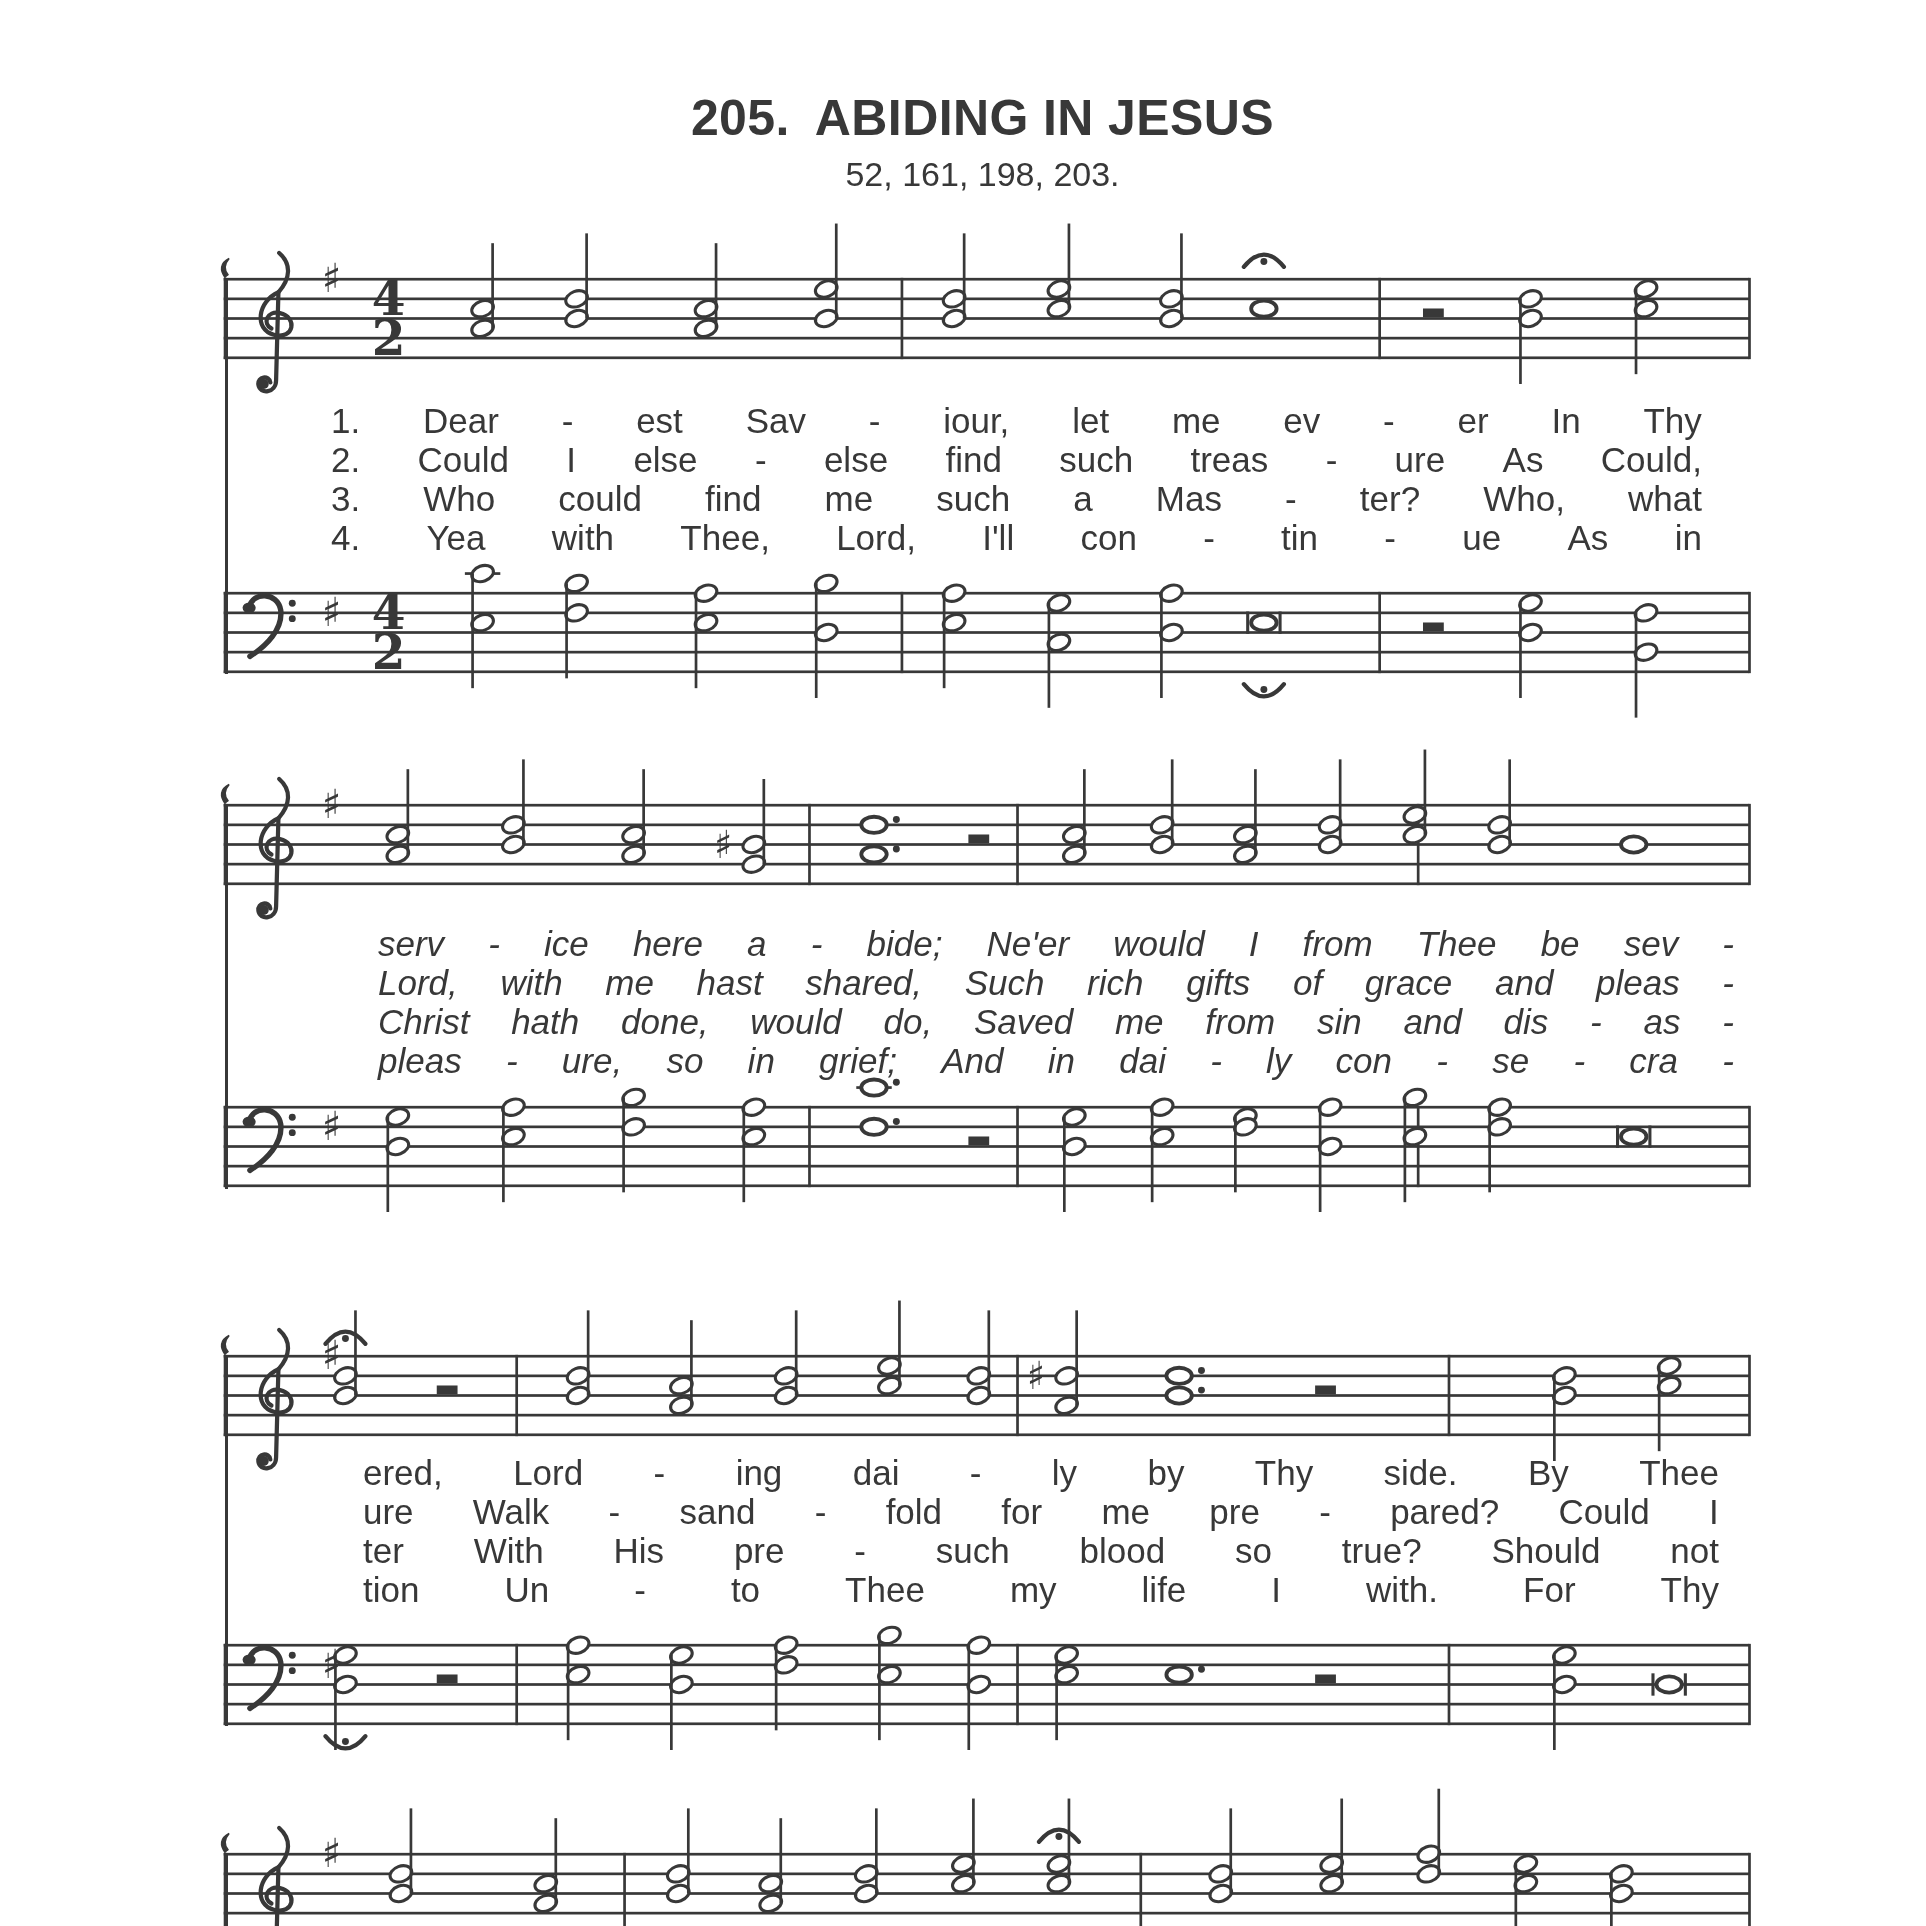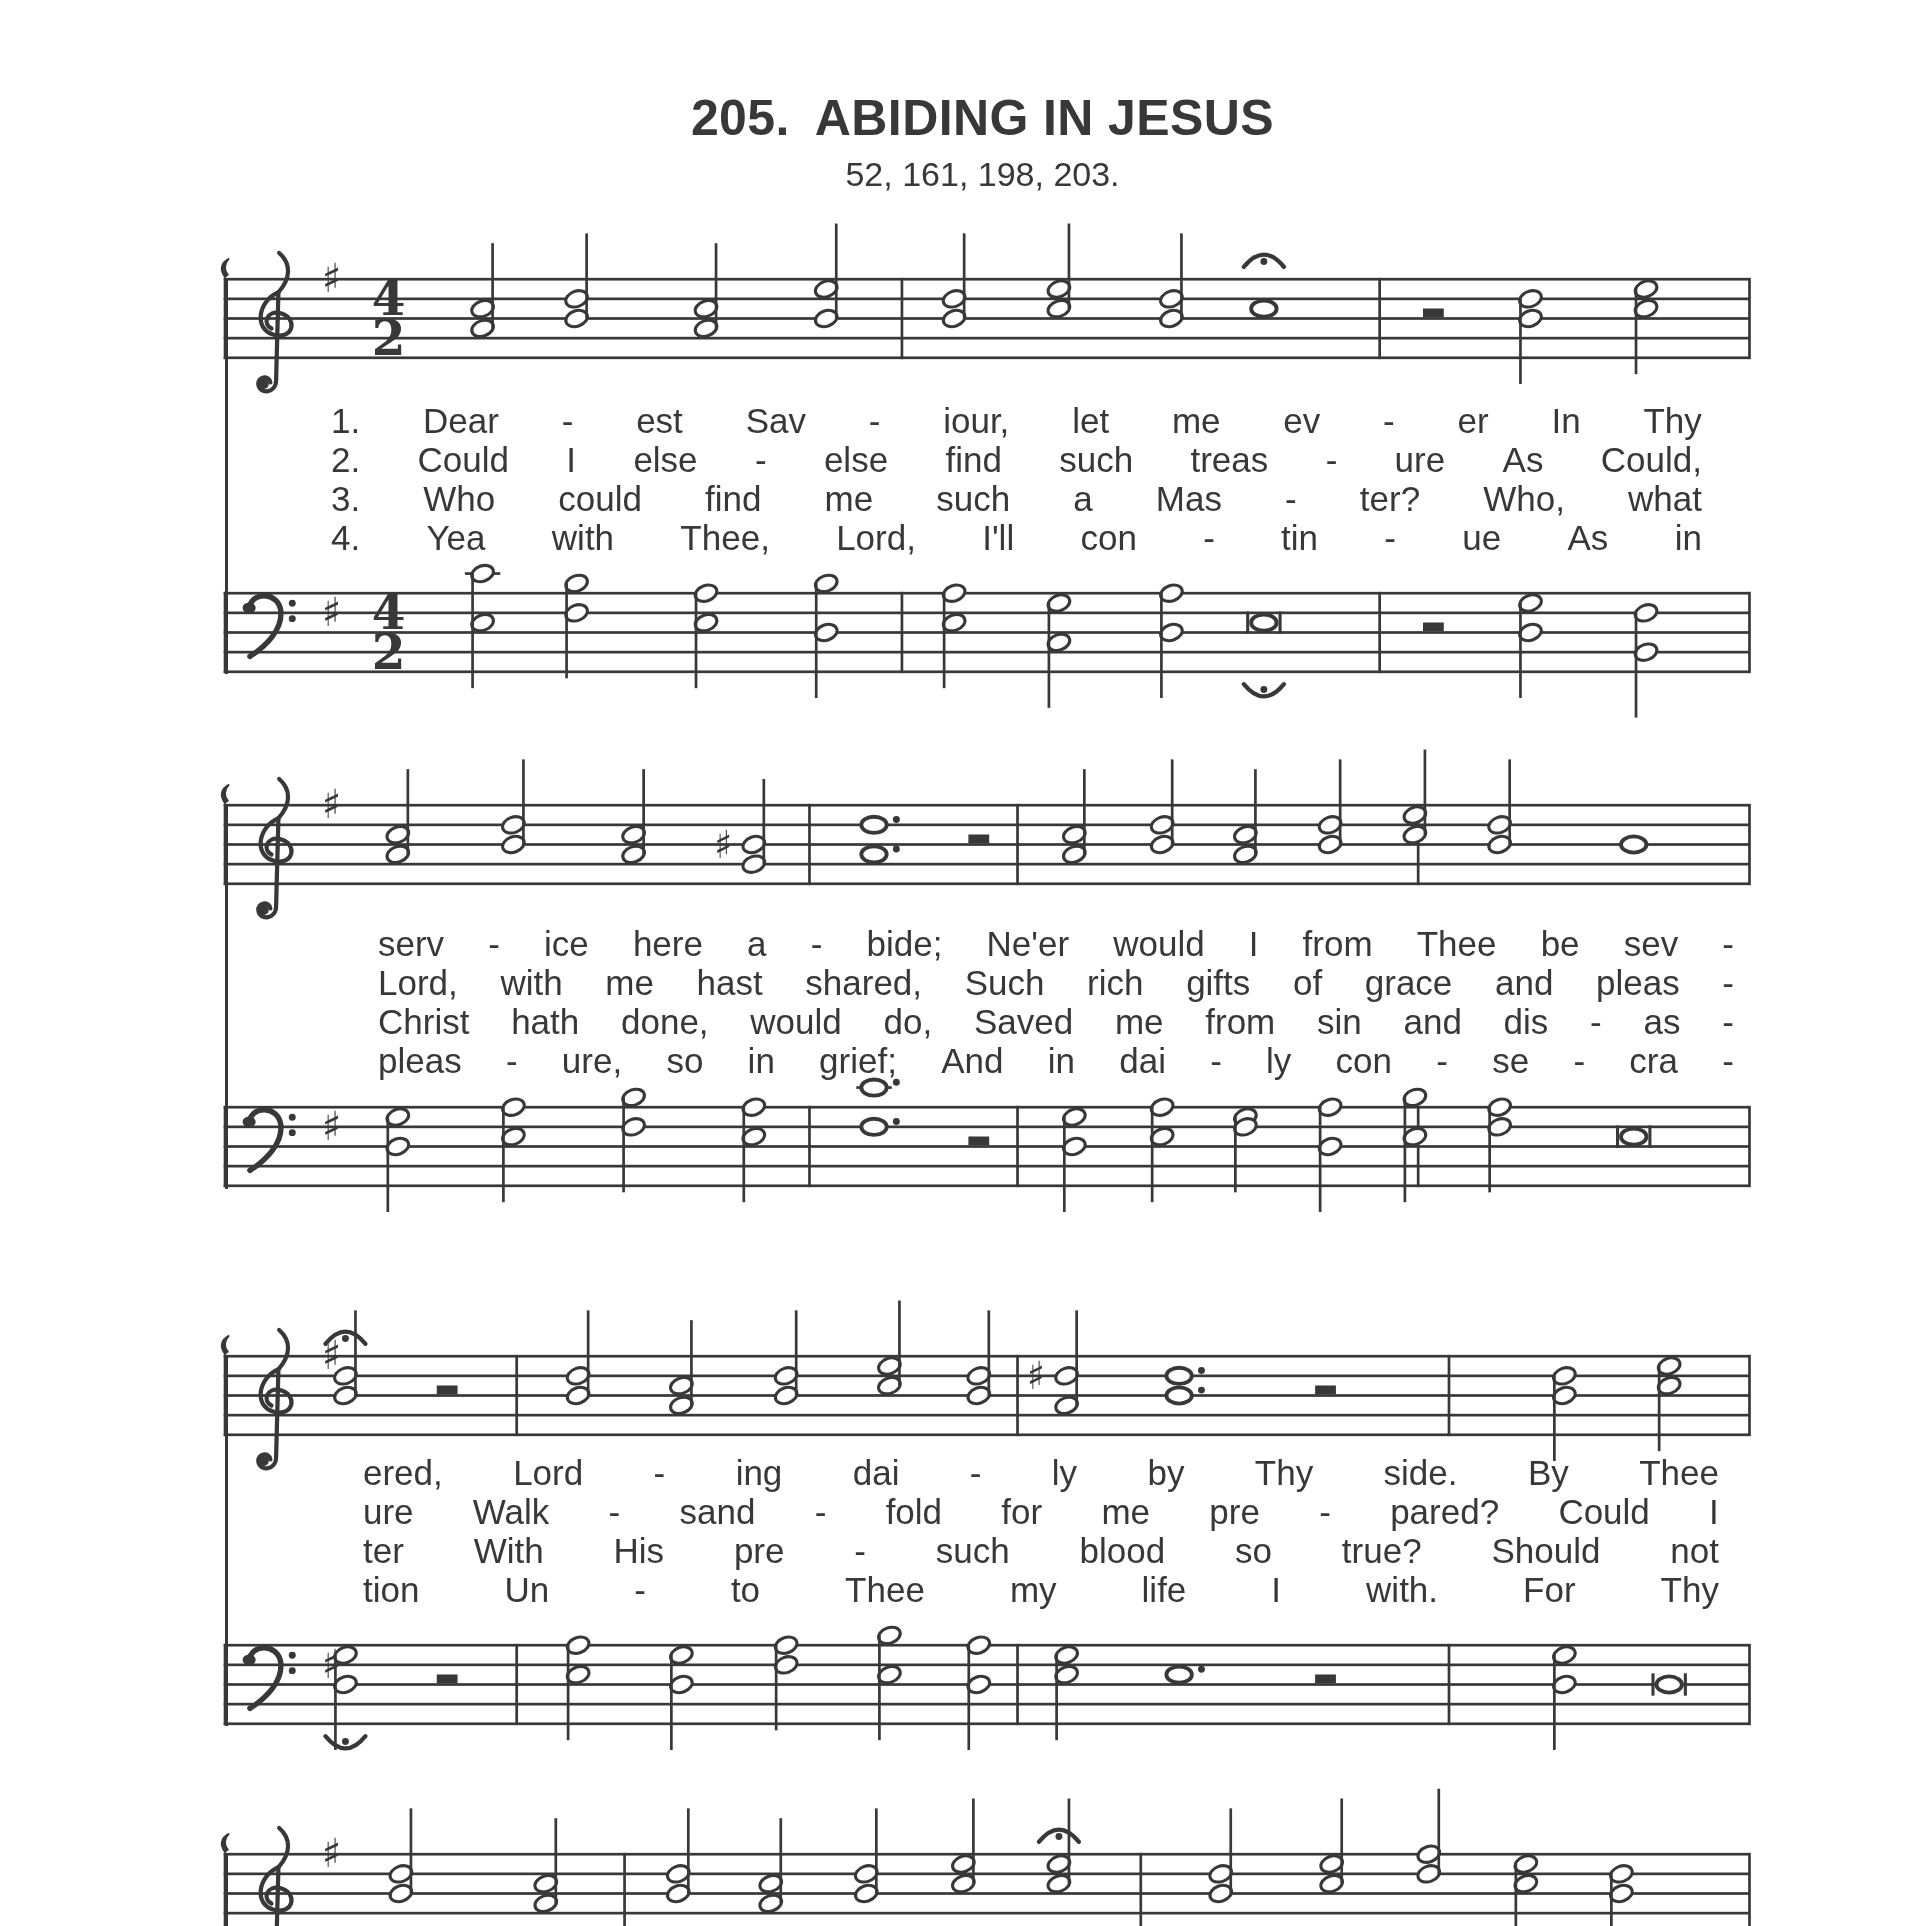--- a/index.html
+++ b/index.html
@@ -200,21 +200,21 @@
       <ellipse cx="2892" cy="302" rx="29" ry="20" fill="#ffffff" stroke="#383838" stroke-width="8" transform="rotate(-20 2892 302)"></ellipse>
       <line x1="2918" y1="302" x2="2918" y2="81" stroke="#383838" stroke-width="7"></line>
       <ellipse cx="3112" cy="225.5" rx="29" ry="20" fill="#ffffff" stroke="#383838" stroke-width="8" transform="rotate(-20 3112 225.5)"></ellipse>
       <ellipse cx="3112" cy="276.5" rx="29" ry="20" fill="#ffffff" stroke="#383838" stroke-width="8" transform="rotate(-20 3112 276.5)"></ellipse>
       <line x1="3138" y1="276.5" x2="3138" y2="55.5" stroke="#383838" stroke-width="7"></line>
       <ellipse cx="3332" cy="251" rx="29" ry="20" fill="#ffffff" stroke="#383838" stroke-width="8" transform="rotate(-20 3332 251)"></ellipse>
       <ellipse cx="3332" cy="302" rx="29" ry="20" fill="#ffffff" stroke="#383838" stroke-width="8" transform="rotate(-20 3332 302)"></ellipse>
       <line x1="3358" y1="302" x2="3358" y2="81" stroke="#383838" stroke-width="7"></line>
       <ellipse cx="3680" cy="302" rx="33" ry="21" fill="#ffffff" stroke="#383838" stroke-width="10"></ellipse>
     </svg>
-  <div class="lyrics" style="top:924px;left:378px;width:1356px;">
+  <div class="lyrics" style="top:924px;left:378px;width:1356px;font-style:italic;">
     <div class="verse-line"><span>serv</span><span>-</span><span>ice</span><span>here</span><span>a</span><span>-</span><span>bide;</span><span>Ne'er</span><span>would</span><span>I</span><span>from</span><span>Thee</span><span>be</span><span>sev</span><span>-</span></div>
     <div class="verse-line"><span>Lord,</span><span>with</span><span>me</span><span>hast</span><span>shared,</span><span>Such</span><span>rich</span><span>gifts</span><span>of</span><span>grace</span><span>and</span><span>pleas</span><span>-</span></div>
     <div class="verse-line"><span>Christ</span><span>hath</span><span>done,</span><span>would</span><span>do,</span><span>Saved</span><span>me</span><span>from</span><span>sin</span><span>and</span><span>dis</span><span>-</span><span>as</span><span>-</span></div>
     <div class="verse-line"><span>pleas</span><span>-</span><span>ure,</span><span>so</span><span>in</span><span>grief;</span><span>And</span><span>in</span><span>dai</span><span>-</span><span>ly</span><span>con</span><span>-</span><span>se</span><span>-</span><span>cra</span><span>-</span></div>
   </div>
   <svg class="staff" viewBox="0 0 4000 604" style="top:1030px;">
       <rect x="20" y="196.5" width="3960" height="7" fill="#383838"></rect>
       <rect x="20" y="247.5" width="3960" height="7" fill="#383838"></rect>
       <rect x="20" y="298.5" width="3960" height="7" fill="#383838"></rect>
       <rect x="20" y="349.5" width="3960" height="7" fill="#383838"></rect>

